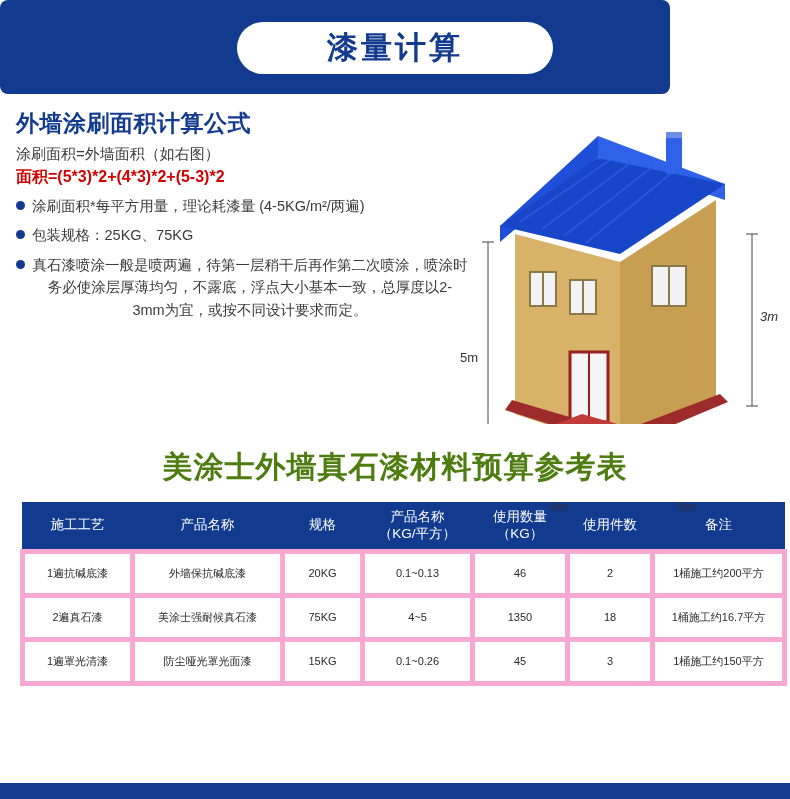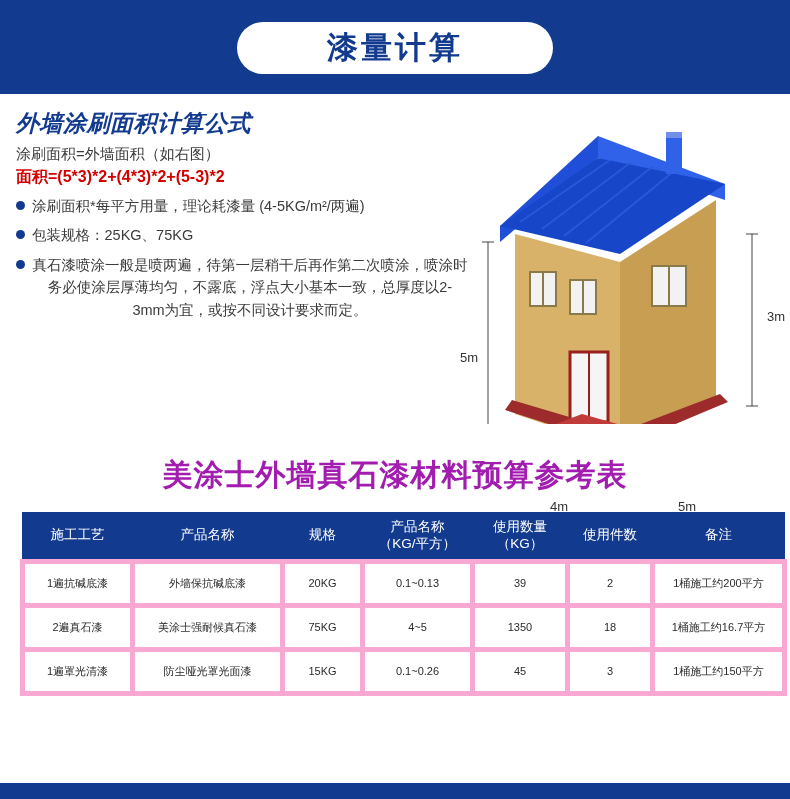--- a/index.html
+++ b/index.html
@@ -15,24 +15,25 @@
   }
   .page {
     position: relative;
     width: 790px;
     height: 799px;
     background: #ffffff;
   }
   
   .header {
     position: relative;
-    width: 790px;
+    width: 670px;
     height: 94px;
     background: #123a8f;
     overflow: hidden;
+    border-radius: 8px;
   }
   .header-pill {
     position: absolute;
     left: 237px;
     top: 22px;
     width: 316px;
     height: 52px;
     background: #ffffff;
     border-radius: 26px;
     display: flex;
@@ -56,21 +57,20 @@
     left: 16px;
     top: 14px;
     width: 452px;
   }
   .sect-title {
     color: #123a8f;
     font-size: 23px;
     font-weight: bold;
     letter-spacing: 0.5px;
     margin: 0 0 6px 0;
-    font-style: italic;
   }
   .sect-title2 {
     color: #123a8f;
     font-size: 23px;
     font-weight: bold;
     letter-spacing: 0.5px;
     margin: 12px 0 8px 0;
   }
   .formula-line {
     color: #3b3b3b;
@@ -109,22 +109,22 @@
     top: 20px;
     width: 310px;
     height: 310px;
   }
   
   .table-head {
     text-align: center;
     margin-top: 4px;
   }
   .table-head h2 {
-    margin: 16px;
-    color: #a21caf;
+    margin: 8px;
+    color: #4d7c0f;
     font-size: 30px;
     font-weight: bold;
     letter-spacing: 1px;
   }
   .table-head h3 {
     margin: 8px 0 0 0;
     color: #123a8f;
     font-size: 20px;
     font-weight: normal;
   }
@@ -261,21 +261,21 @@
         </g>
 
         <g>
           <line x1="160" y1="378" x2="272" y2="378" stroke="#444" stroke-width="1"></line>
           <line x1="160" y1="372" x2="160" y2="384" stroke="#444" stroke-width="1"></line>
           <line x1="272" y1="372" x2="272" y2="384" stroke="#444" stroke-width="1"></line>
         </g>
       </svg>
       
       <div style="position:absolute;left:-10px;top:236px;font-size:13px;color:#333;">5m</div>
-      <div style="position:absolute;left:297px;top:195px;font-size:13px;color:#333;">3m</div>
+      <div style="position:absolute;left:290px;top:195px;font-size:13px;color:#333;font-style:italic;">3m</div>
       <div style="position:absolute;left:80px;top:385px;font-size:13px;color:#333;">4m</div>
       <div style="position:absolute;left:208px;top:385px;font-size:13px;color:#333;">5m</div>
     </div>
   </div>
 
   <div class="table-head">
     <h2>美涂士外墙真石漆材料预算参考表</h2>
   </div>
 
   <div class="table-wrap">
@@ -315,21 +315,21 @@
             <div>备注</div>
           </th>
         </tr>
       </thead>
       <tbody>
         <tr>
           <td>1遍抗碱底漆</td>
           <td>外墙保抗碱底漆</td>
           <td>20KG</td>
           <td>0.1~0.13</td>
-          <td>39</td>
+          <td>46</td>
           <td>2</td>
           <td>1桶施工约200平方</td>
         </tr>
         <tr>
           <td>2遍真石漆</td>
           <td>美涂士强耐候真石漆</td>
           <td>75KG</td>
           <td>4~5</td>
           <td>1350</td>
           <td>18</td>

